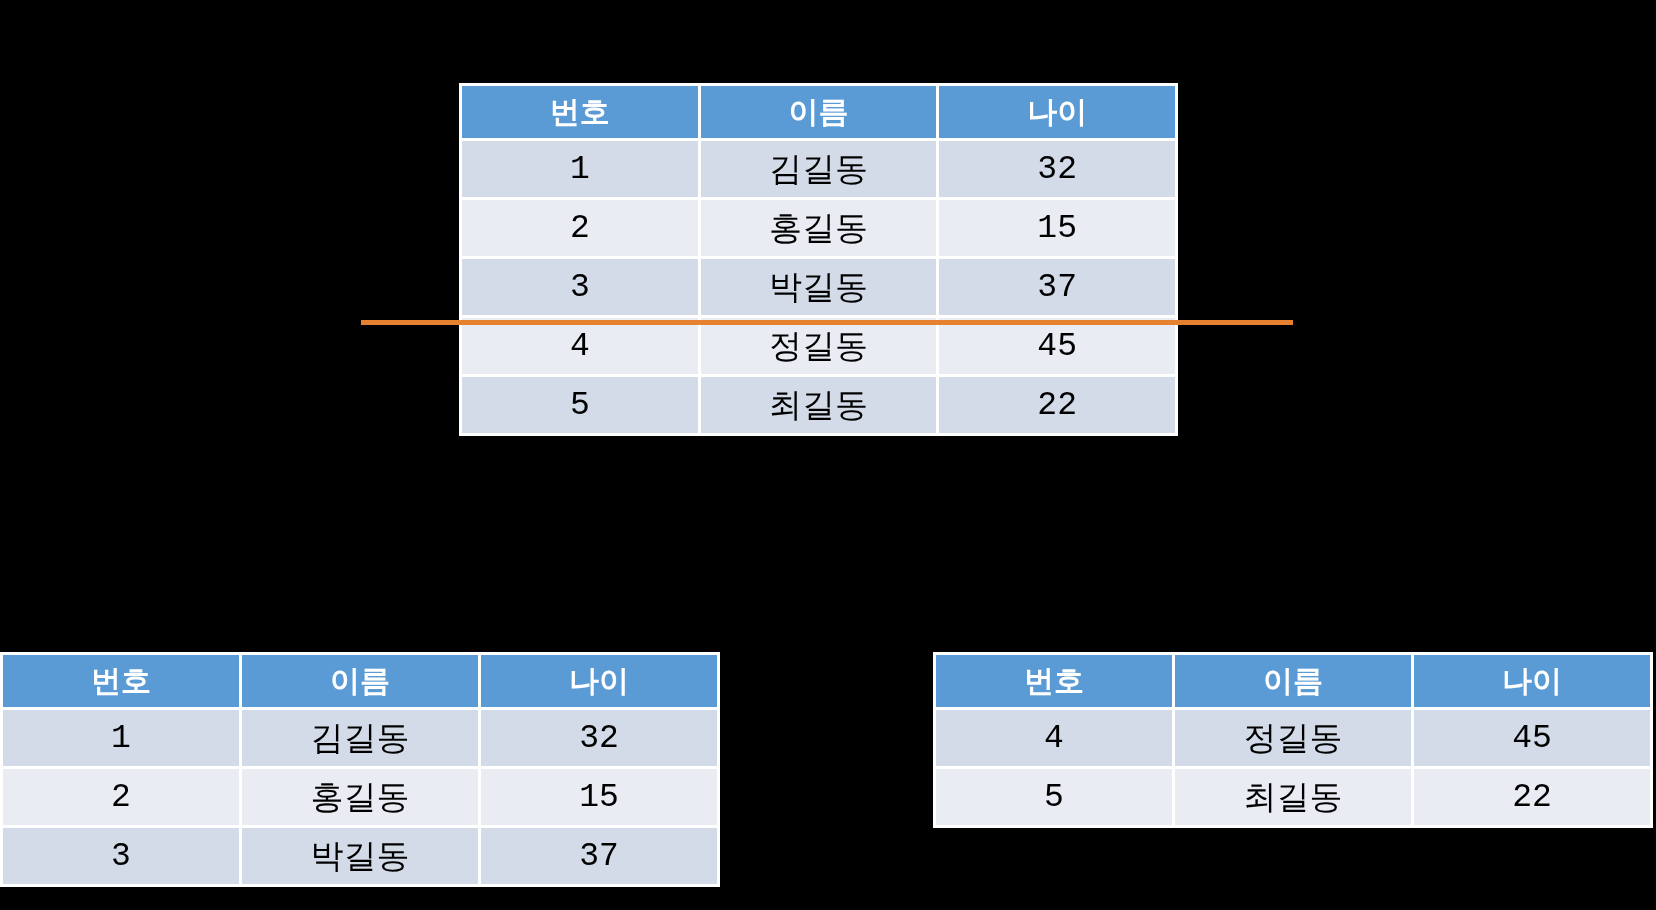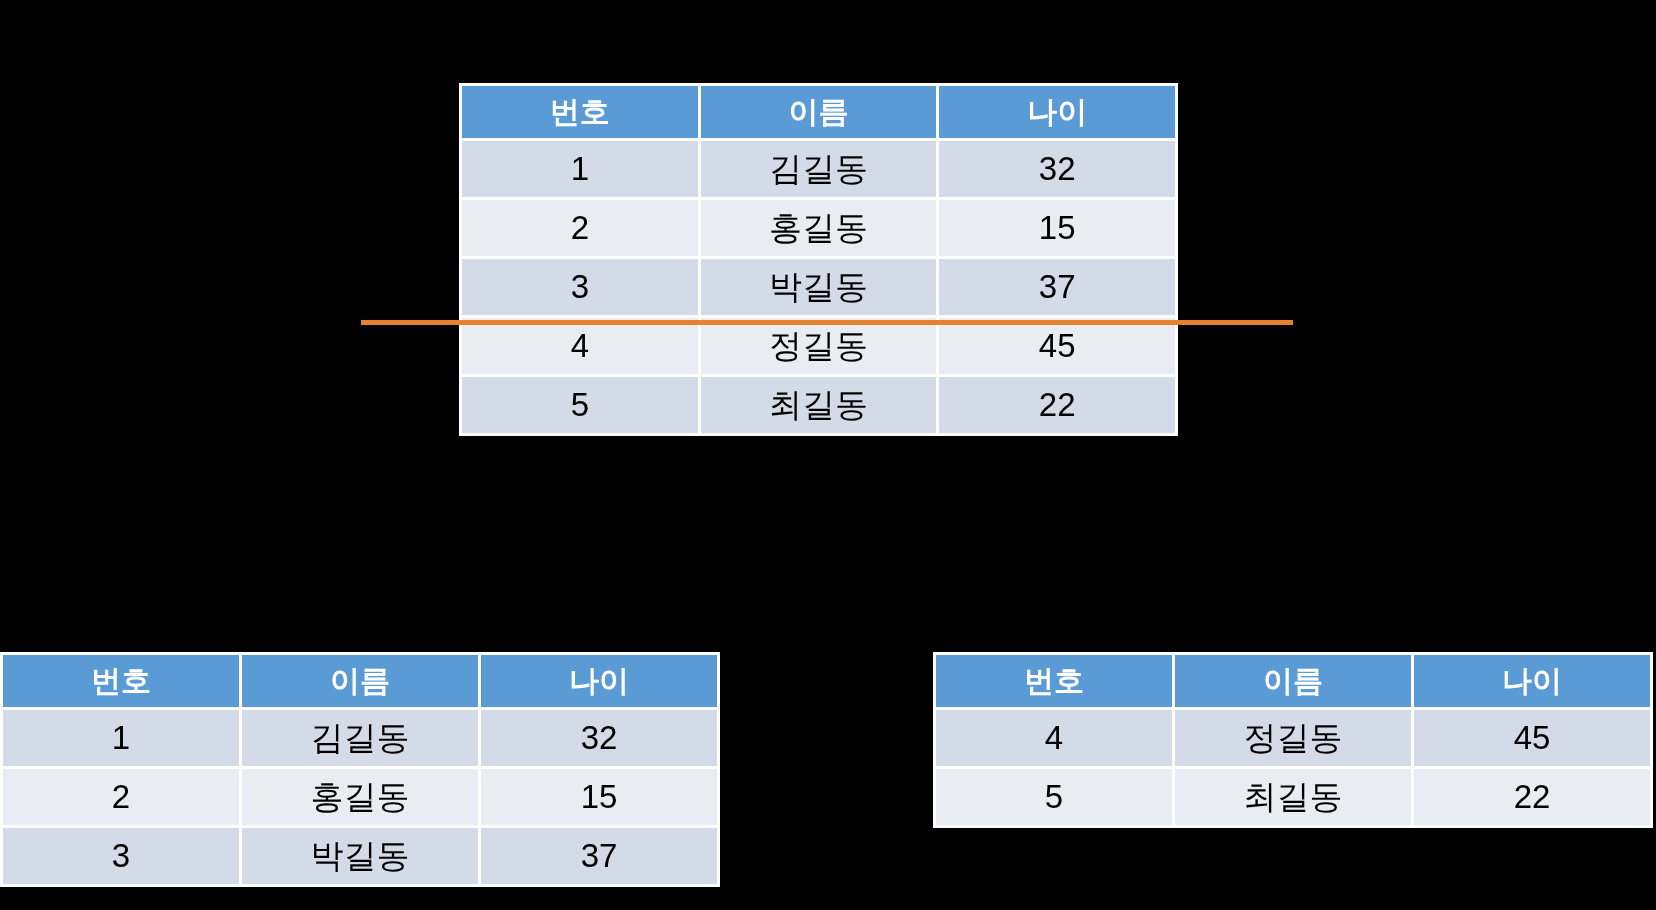--- a/index.html
+++ b/index.html
@@ -16,20 +16,21 @@
     position: absolute;
     border-collapse: collapse;
     table-layout: fixed;
   }
   table.tbl th, table.tbl td {
     border: 3px solid var(--grid-color, #ffffff);
     text-align: center;
     vertical-align: middle;
     overflow: hidden;
     white-space: nowrap;
+    font-family: Liberation Mono, monospace;
   }
   table.tbl th {
     background: var(--header-bg, #5B9BD5);
     color: var(--header-text-color, #ffffff);
     font-weight: 700;
     font-size: 30px;
     height: 50px;
   }
   table.tbl td {
     color: var(--cell-text-color, #000000);

